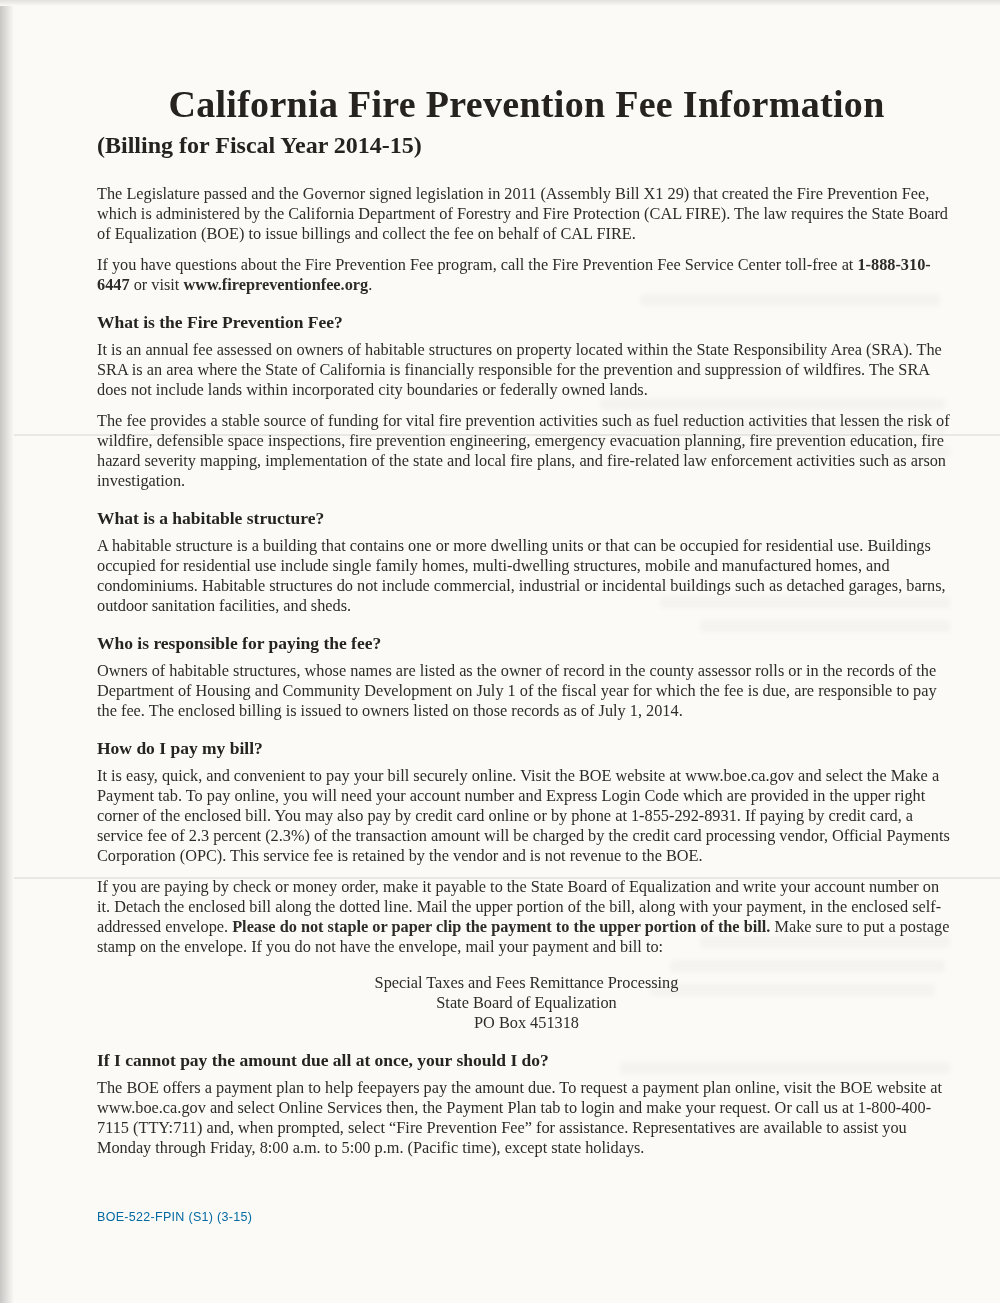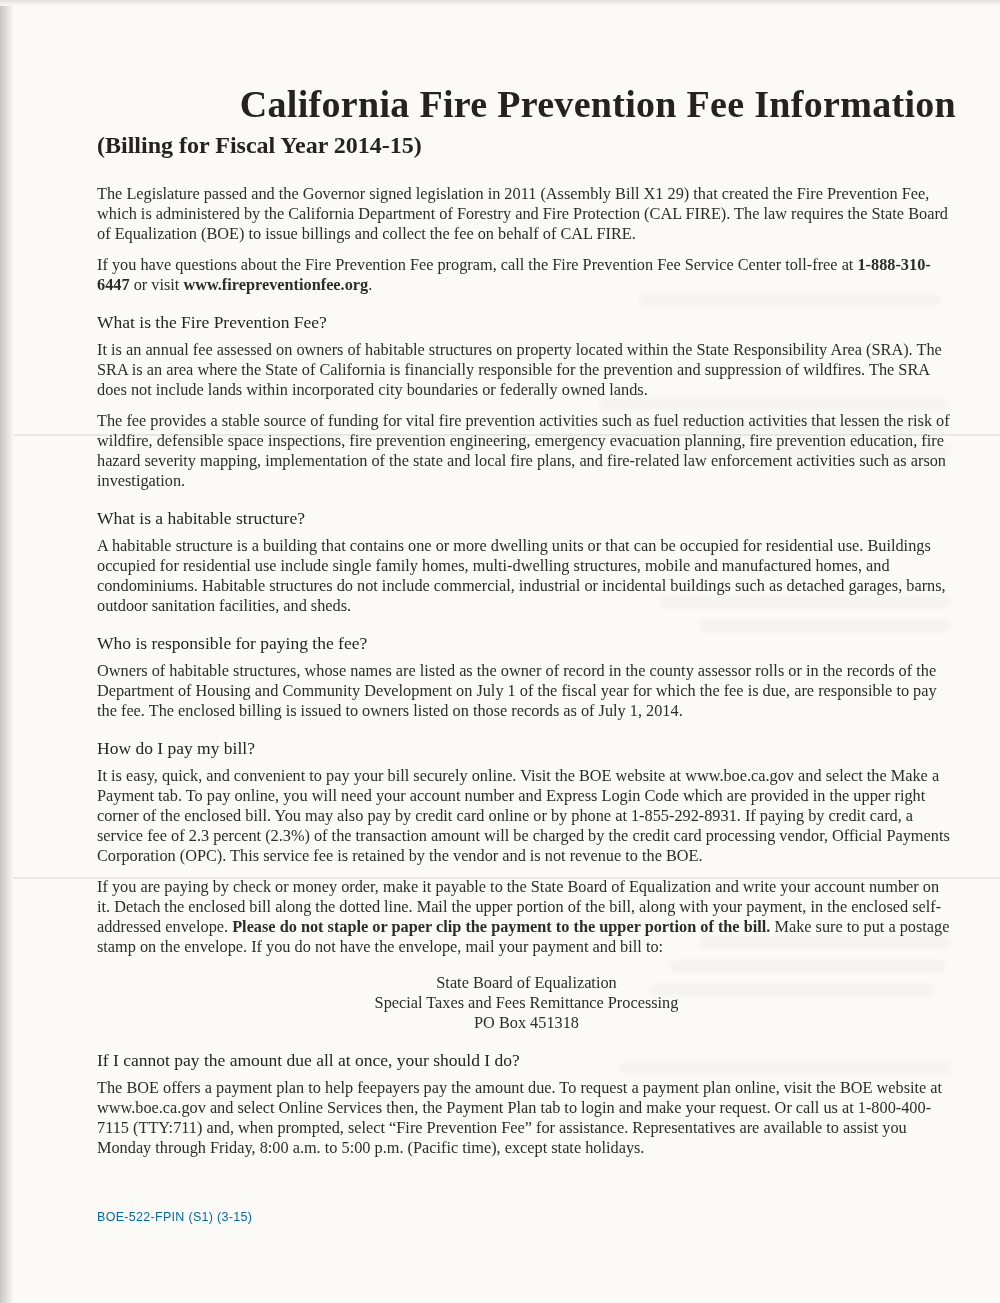--- a/index.html
+++ b/index.html
@@ -18,33 +18,33 @@
   }
   .edge-top {
     position: absolute; left: 0; top: 0; width: 100%; height: 6px;
     background: linear-gradient(to bottom, #e3e1de, #fbfaf7);
   }
   .content {
     position: absolute; left: 97px; right: 44px; top: 0;
     font-size: 16.3px; line-height: 20px;
   }
   .title {
-    margin: 82px 0 0; text-align: right;
+    margin: 82px 0 0; text-align: center;
     font-size: 38px; line-height: 44px; font-weight: bold;
     color: #26231f; letter-spacing: 0.3px;
   }
   .subtitle {
     margin: 4px 0 0; text-align: left;
     font-size: 24px; line-height: 30px; font-weight: bold;
     color: #26231f;
   }
   .intro-gap { height: 24px; }
   .para { margin: 0 0 11px; }
   .heading {
-    font-size: 17.5px; line-height: 21px; font-weight: normal;
+    font-size: 17.5px; line-height: 21px; font-weight: bold;
     color: #262420; margin: 17px 0 7px;
   }
   .b { font-weight: bold; }
   .i { }
   .address { text-align: center; margin: 16px 0 15px; line-height: 20px; }
   .footer {
     position: absolute; left: 97px; top: 1210px;
     font-family: "Liberation Sans", sans-serif;
     font-size: 12.5px; color: #0369a1; letter-spacing: 0.3px;
   }
@@ -95,22 +95,22 @@
     <p class="para">A habitable structure is a building that contains one or more dwelling units or that can be occupied for residential use. Buildings occupied for residential use include single family homes, multi-dwelling structures, mobile and manufactured homes, and condominiums. Habitable structures do not include commercial, industrial or incidental buildings such as detached garages, barns, outdoor sanitation facilities, and sheds.</p>
 
     <h3 class="heading">Who is responsible for paying the fee?</h3>
     <p class="para">Owners of habitable structures, whose names are listed as the owner of record in the county assessor rolls or in the records of the Department of Housing and Community Development on July 1 of the fiscal year for which the fee is due, are responsible to pay the fee. The enclosed billing is issued to owners listed on those records as of July 1, 2014.</p>
 
     <h3 class="heading">How do I pay my bill?</h3>
     <p class="para"><span>It is easy, quick, and convenient to pay your bill securely online. Visit the BOE website at </span><span class="i">www.boe.ca.gov</span><span> and select the </span><span class="i">Make a Payment</span><span> tab. To pay online, you will need your account number and Express Login Code which are provided in the upper right corner of the enclosed bill. You may also pay by credit card online or by phone at 1-855-292-8931. If paying by credit card, a service fee of 2.3 percent (2.3%) of the transaction amount will be charged by the credit card processing vendor, Official Payments Corporation (OPC). This service fee is retained by the vendor and is not revenue to the BOE.</span></p>
     <p class="para"><span>If you are paying by check or money order, make it payable to the State Board of Equalization and write your account number on it. Detach the enclosed bill along the dotted line. Mail the upper portion of the bill, along with your payment, in the enclosed self-addressed envelope. </span><span class="b">Please do not staple or paper clip the payment to the upper portion of the bill.</span><span> Make sure to put a postage stamp on the envelope. If you do not have the envelope, mail your payment and bill to:</span></p>
 
     <div class="address">
+      <div>Special Taxes and Fees Remittance Processing</div>
       <div>State Board of Equalization</div>
-      <div>Special Taxes and Fees Remittance Processing</div>
       <div>PO Box 451318</div>
     </div>
 
 
     <h3 class="heading">If I cannot pay the amount due all at once, your should I do?</h3>
     <p class="para"><span>The BOE offers a payment plan to help feepayers pay the amount due. To request a payment plan online, visit the BOE website at </span><span class="i">www.boe.ca.gov</span><span> and select </span><span class="i">Online Services</span><span> then, the </span><span class="i">Payment Plan</span><span> tab to login and make your request. Or call us at 1-800-400-7115 (TTY:711) and, when prompted, select “Fire Prevention Fee” for assistance. Representatives are available to assist you Monday through Friday, 8:00 a.m. to 5:00 p.m. (Pacific time), except state holidays.</span></p>
 
   </div>
 
   <div class="footer">BOE-522-FPIN (S1) (3-15)</div>

